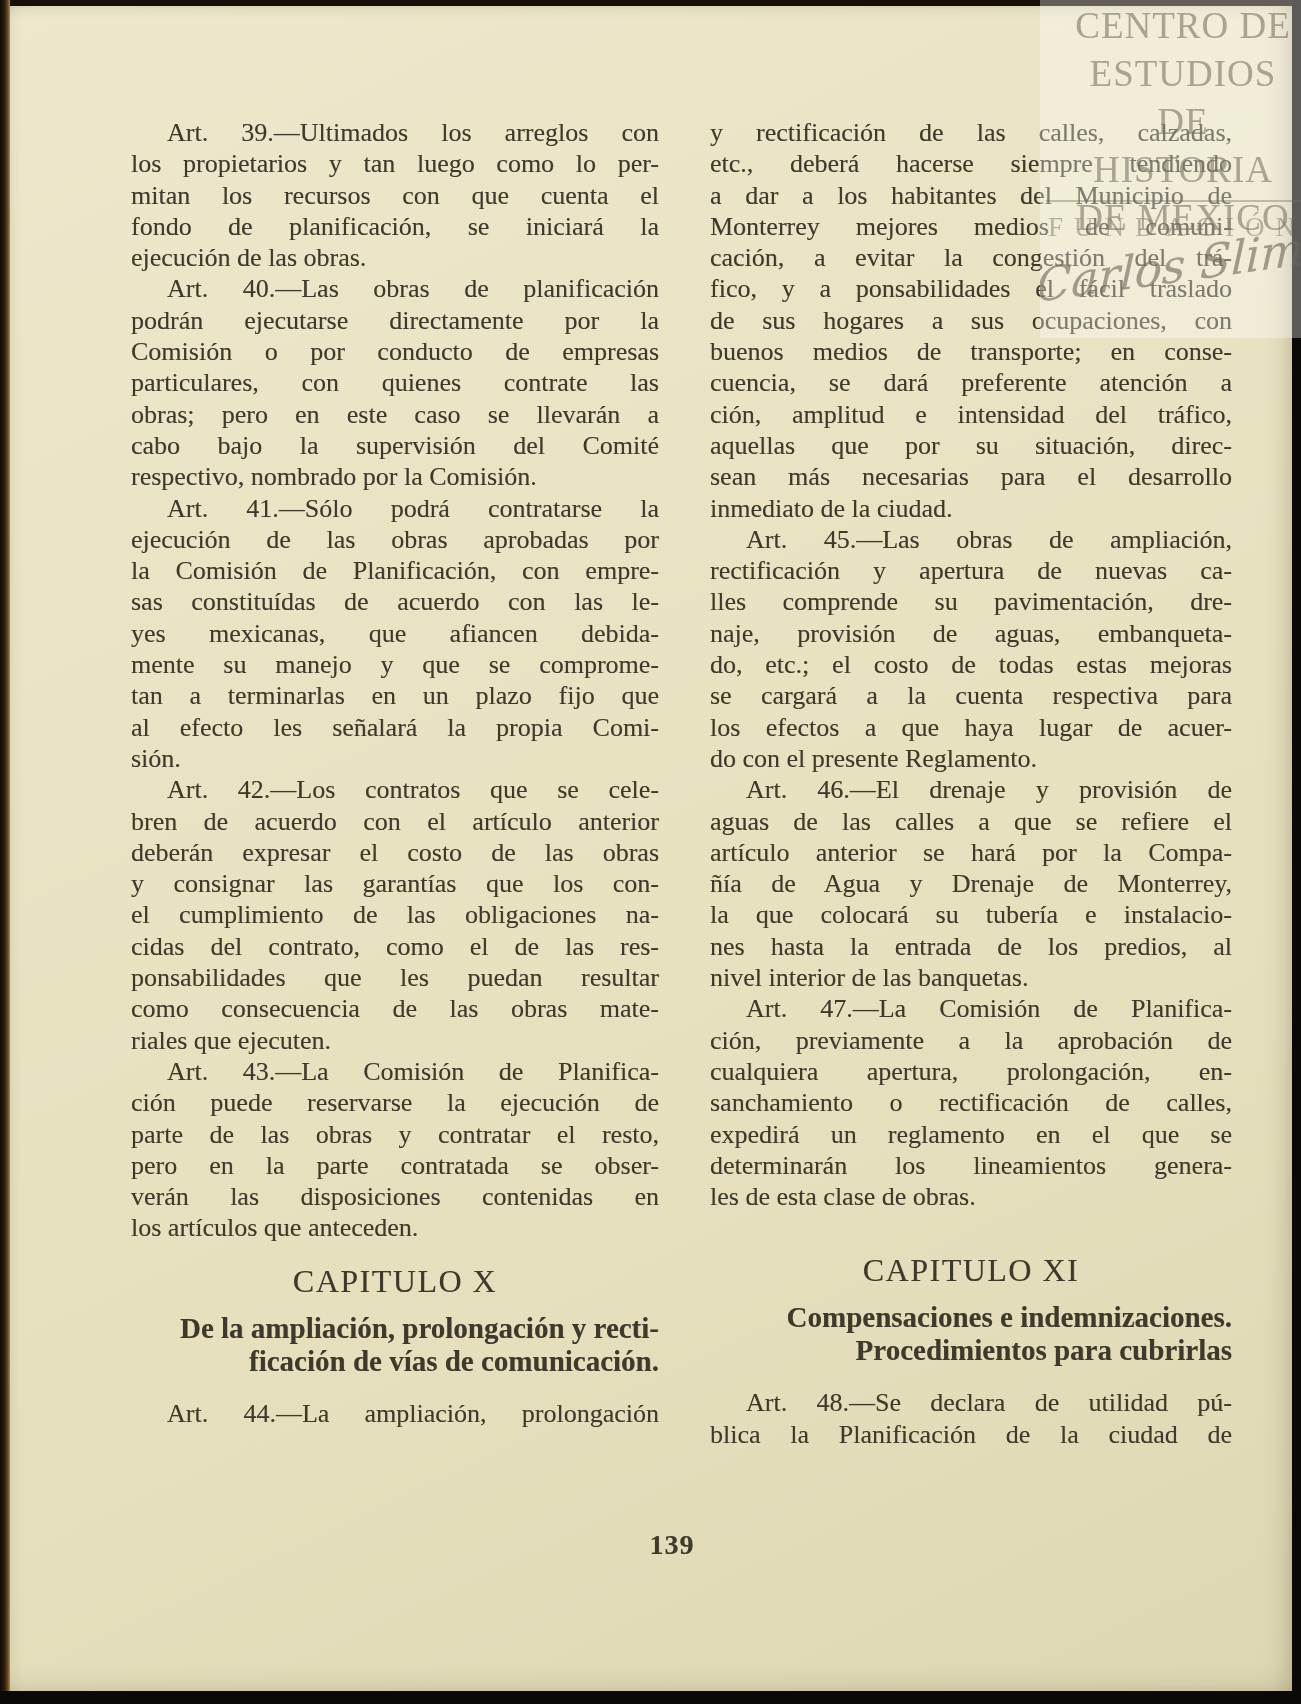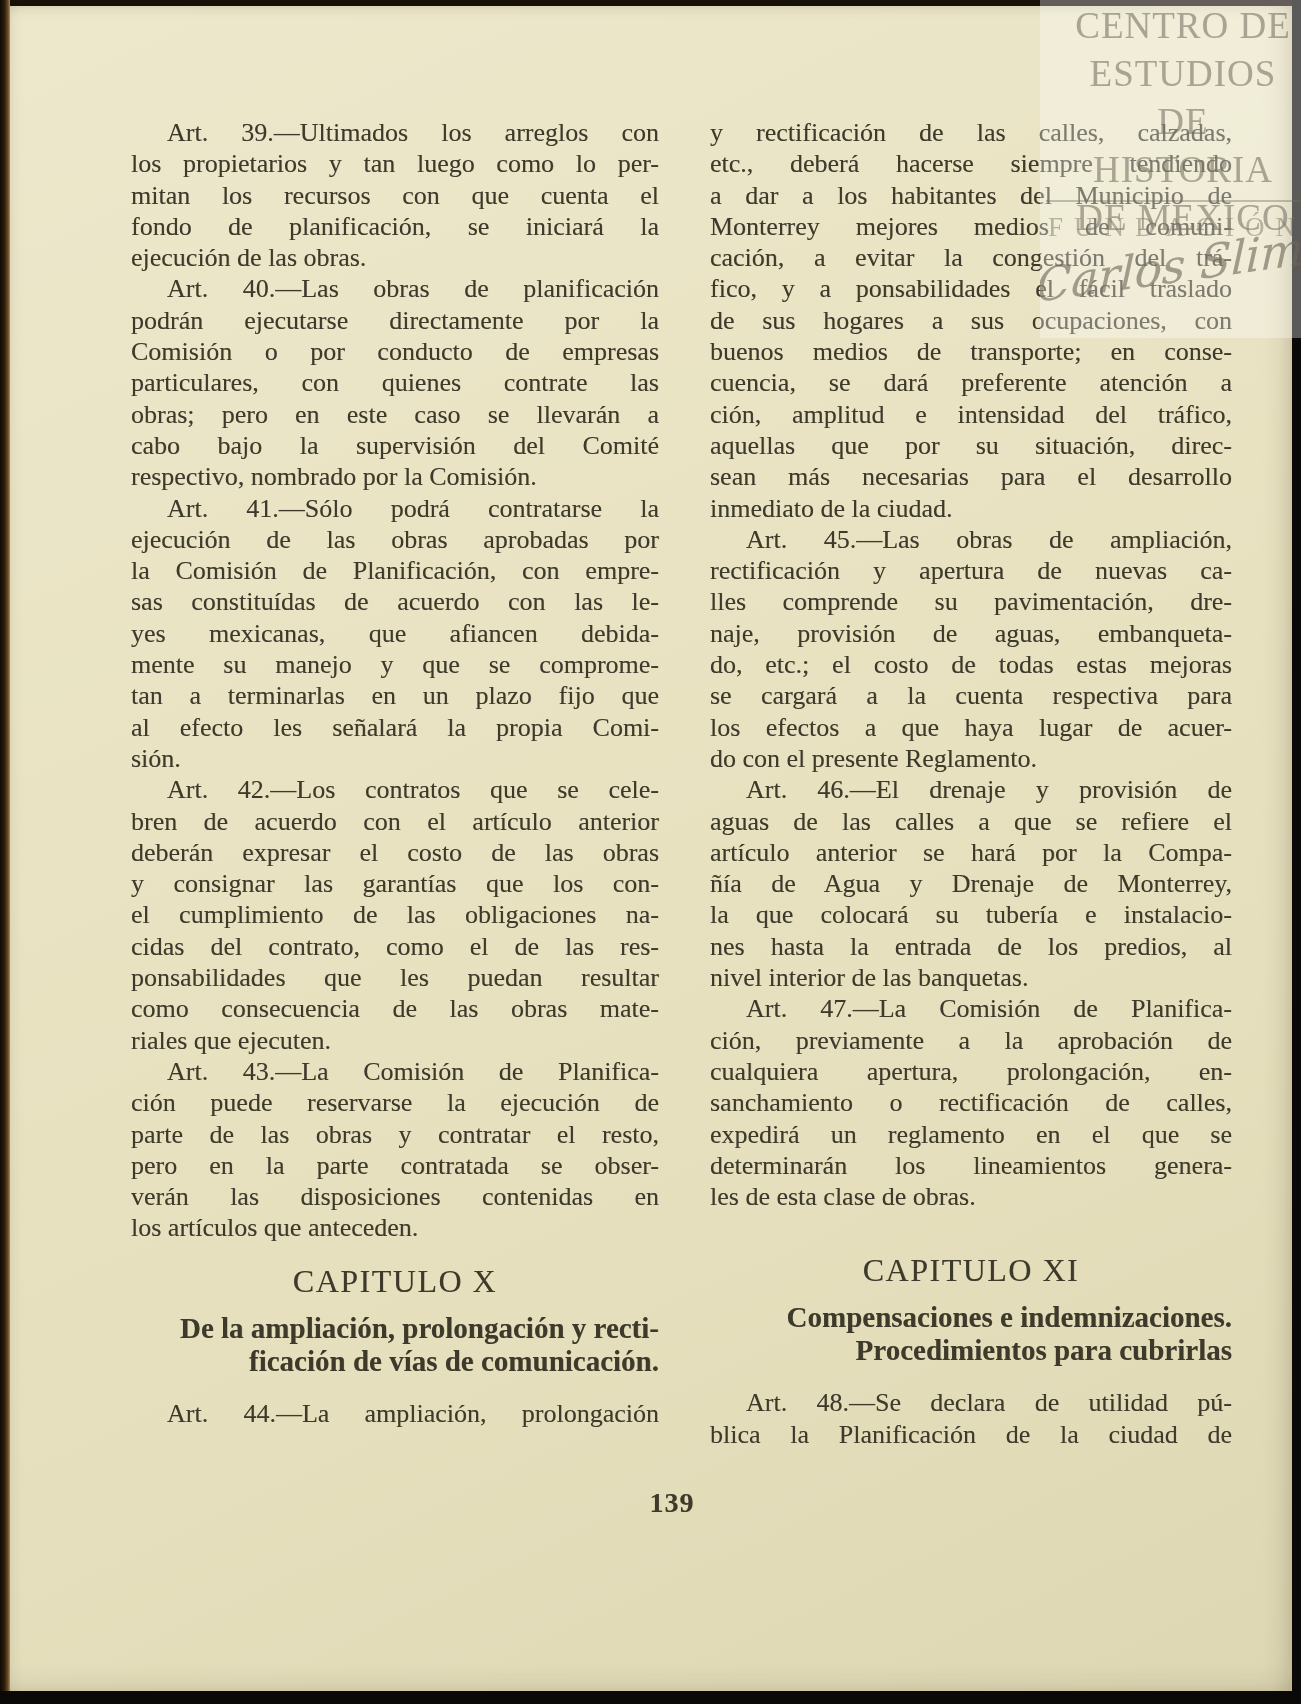--- a/index.html
+++ b/index.html
@@ -39,21 +39,21 @@
   .chapter {
     text-align:center; font-size:32px; letter-spacing:1.5px;
     line-height:32px; margin-top:21px;
   }
   .col-right .chapter { margin-top:42px; }
   .subtitle { margin-top:15px; font-weight:bold; font-size:29px;
               line-height:33px; text-align:right; }
   .subtitle + .para { margin-top:20px; }
 
   .page-number {
-    position:absolute; top:1487px; left:592px; width:160px; z-index:2;
+    position:absolute; top:1529px; left:592px; width:160px; z-index:2;
     text-align:center; font-size:28px; font-weight:bold; letter-spacing:1px;
     text-shadow:0.3px 0.3px 0 rgba(62,58,43,0.35);
   }
 
   
   .watermark {
     position:absolute; left:1040px; top:0; width:261px; height:338px;
     background:rgba(255,255,255,0.33); z-index:8; overflow:hidden;
   }
   .wm-line {

